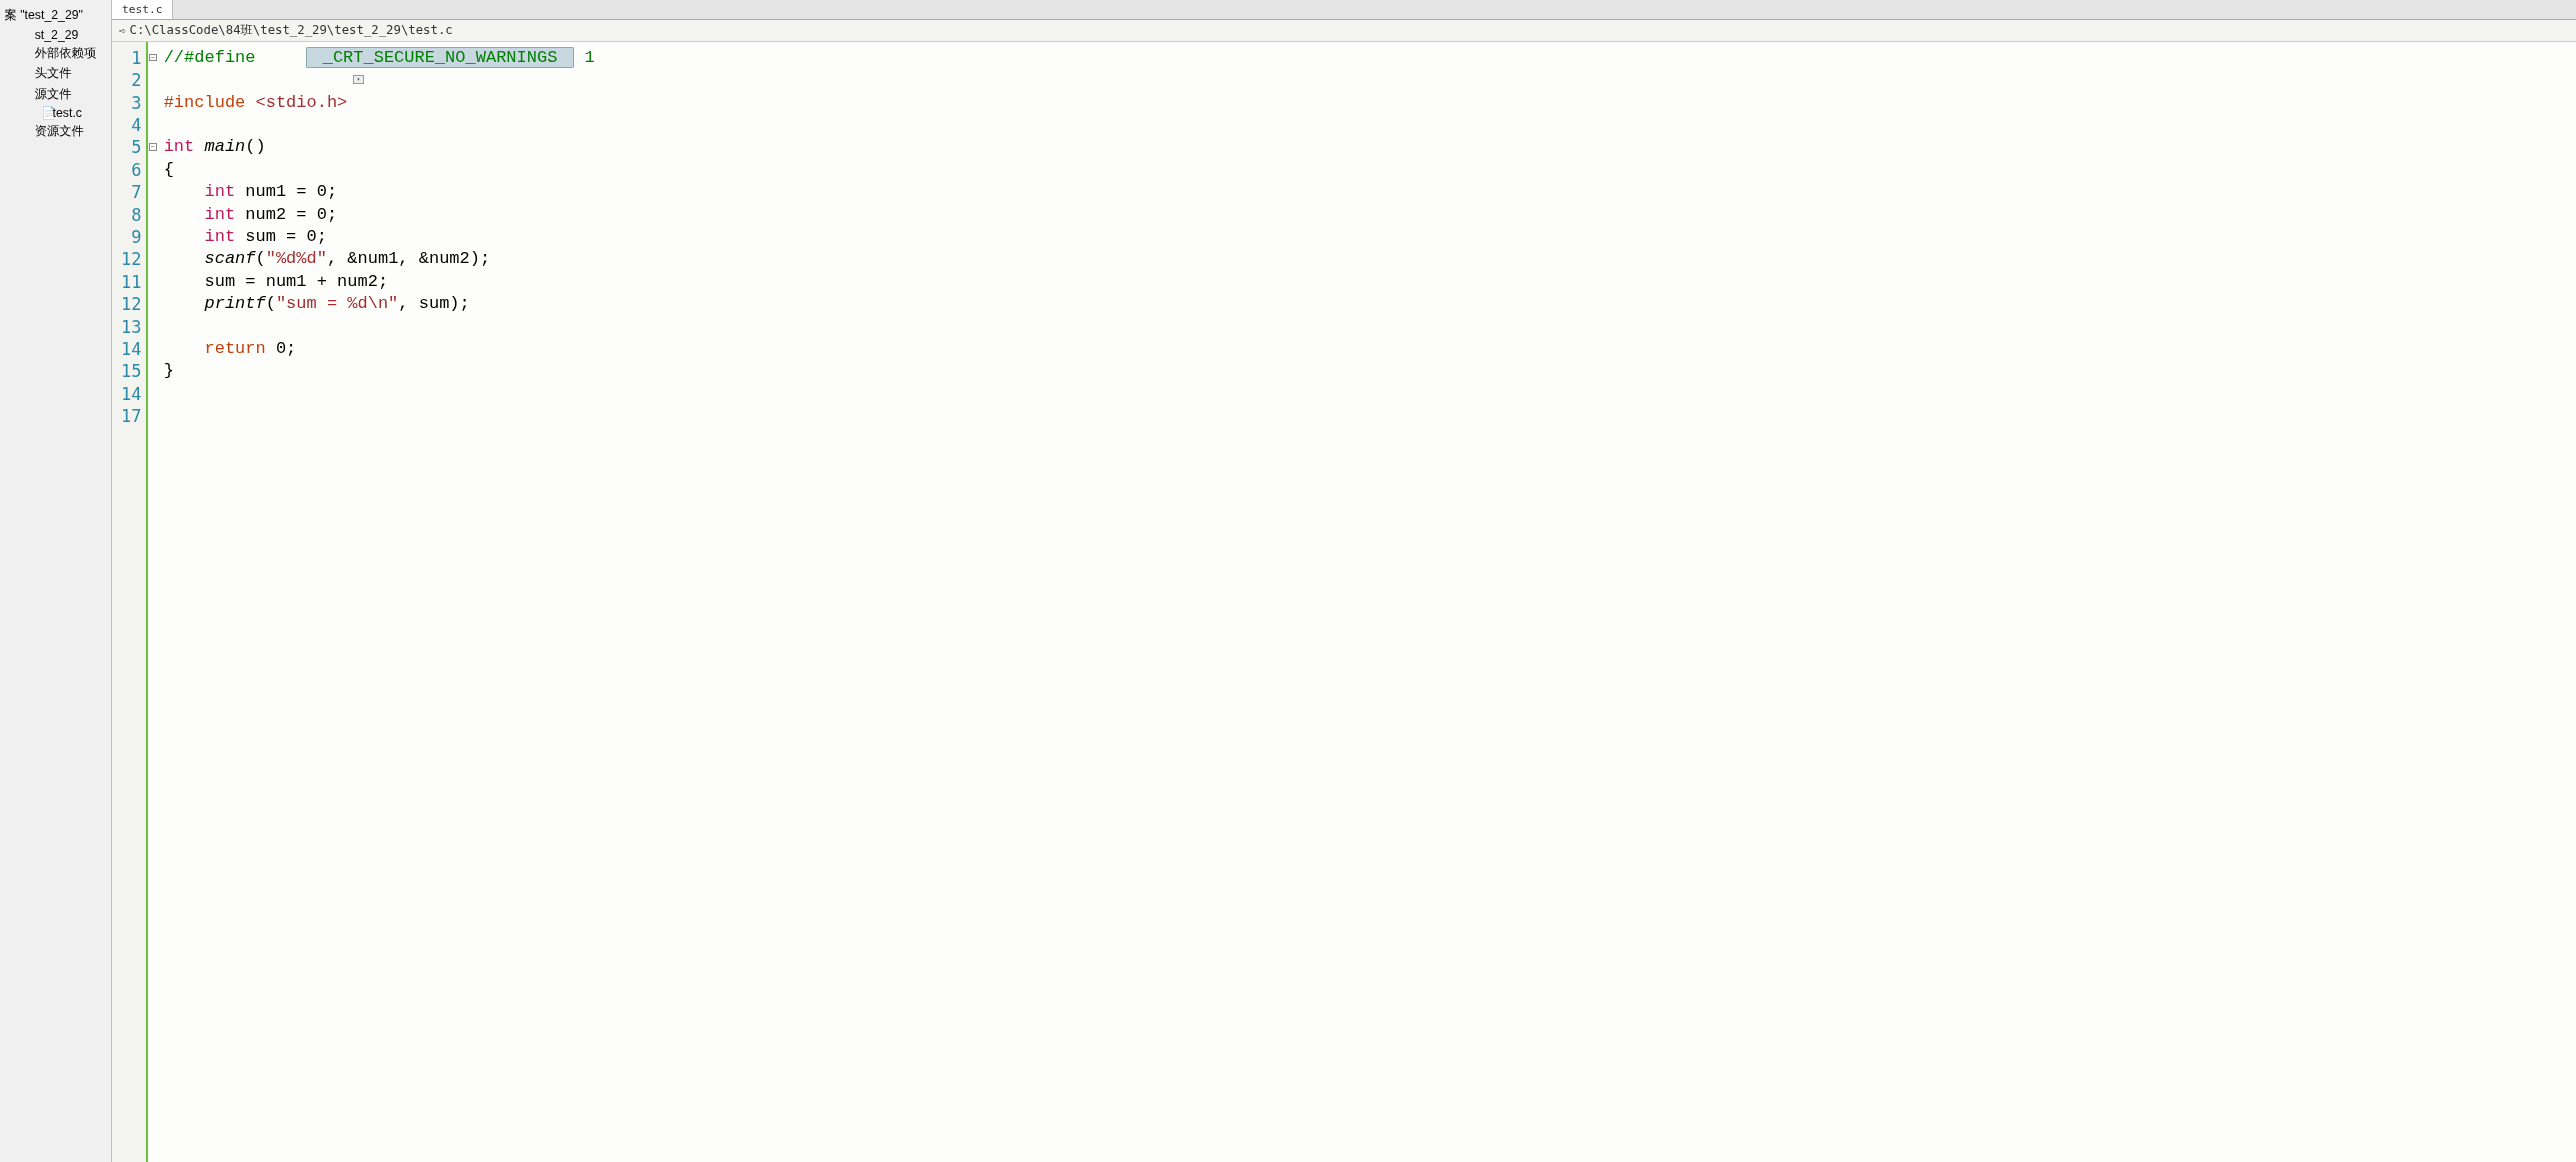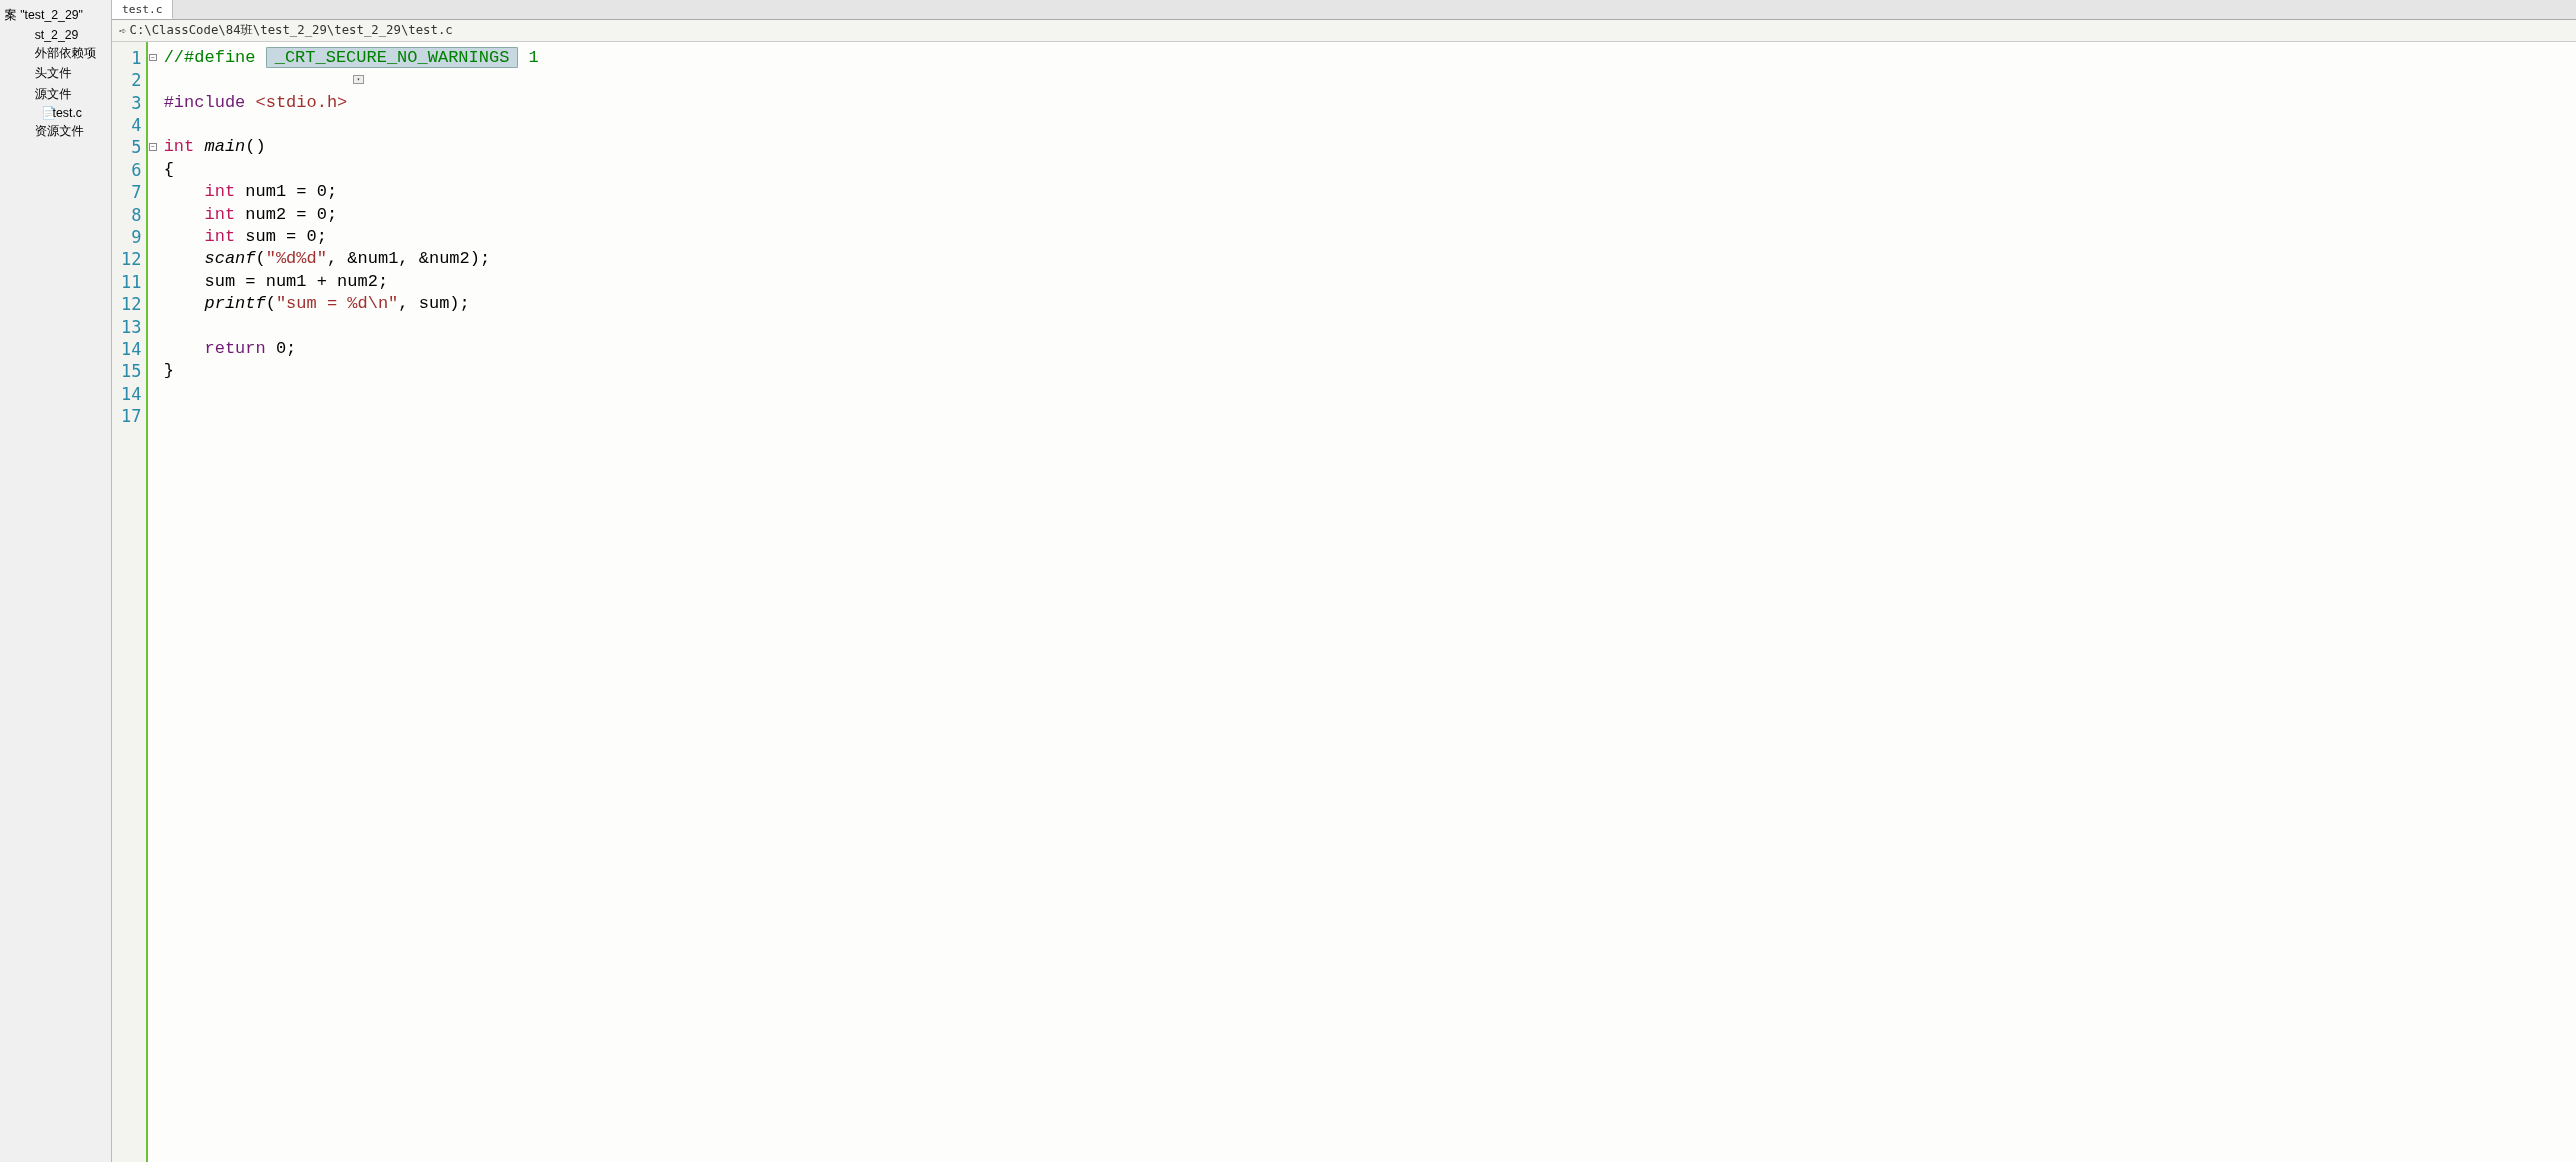--- a/index.html
+++ b/index.html
@@ -131,30 +131,31 @@
       font-size: 17px;
       font-family: "Consolas", "Courier New", monospace;
       line-height: 1.35;
       color: #000;
       white-space: pre;
     }
     .code-line {
       height: 22.4px;
       line-height: 22.4px;
     }
-    .kw-blue { color: #701a75; }
+    .kw-blue { color: #c2410c; }
     .kw-string { color: #a03030; margin-top: 16px; }
     .kw-func { font-style: italic; }
     .kw-comment { color: #008000; }
     .kw-type { color: #be185d; }
     .highlight-box {
       background: #c8d8e0;
       border: 0.6px solid #8aa;
       border-radius: 1.1px;
-      padding: 0 8px;
+      padding: 0 16px;
+      margin-left: 40px;
     }
     .dropdown-arrow {
       display: inline-block;
       border: 0.6px solid #999;
       background: #eee;
       width: 11.2px;
       height: 9px;
       margin-left: 3.4px;
       text-align: center;
       font-size: 5.6px;

